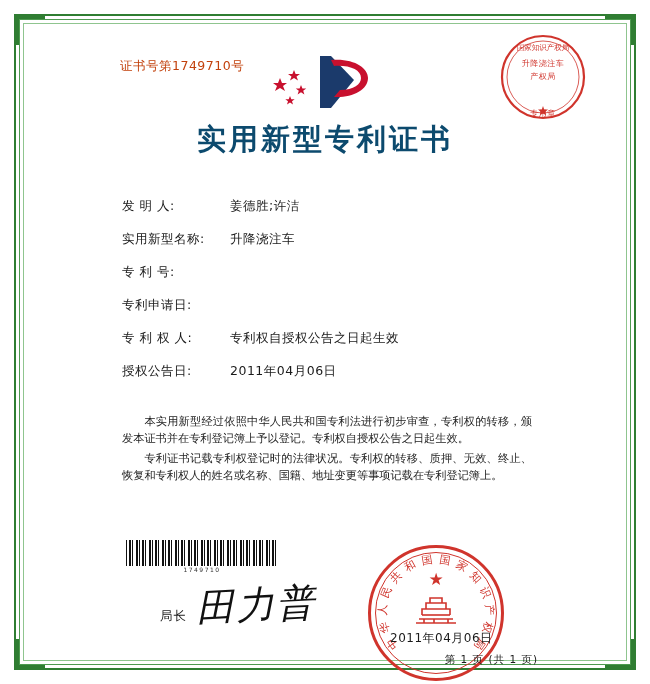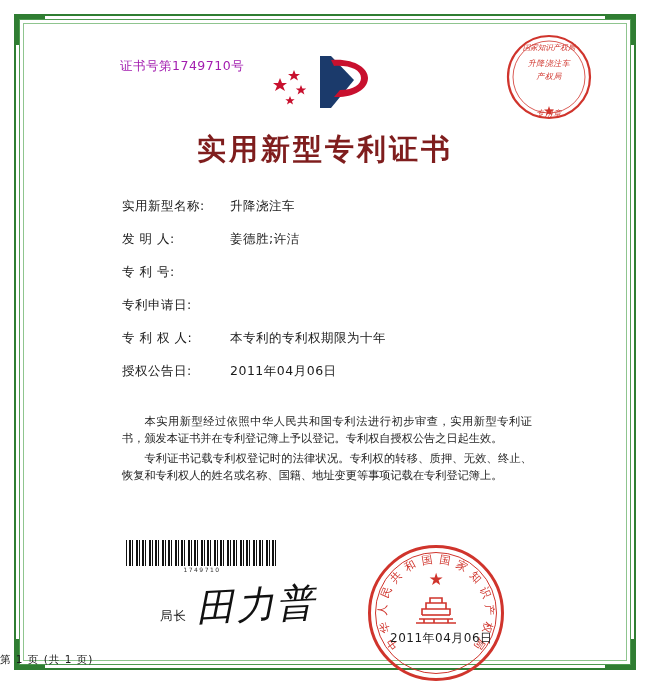--- a/index.html
+++ b/index.html
@@ -63,69 +63,68 @@
   .corner.bl { left: 14px;  bottom: 14px; border-left-width: 5px; border-bottom-width: 5px; }
   .corner.br { right: 14px; bottom: 14px; border-right-width: 5px; border-bottom-width: 5px; }
 
   
   .cert-no {
     position: absolute;
     left: 120px;
     top: 58px;
     font-size: 12.5px;
     letter-spacing: 0.5px;
-    color: #a21caf;
+    color: #c2410c;
     white-space: nowrap;
   }
 
   
   .logo {
     position: absolute;
     left: 268px;
     top: 52px;
     width: 112px;
     height: 60px;
   }
 
   
   .seal-top {
     position: absolute;
-    right: 58px;
+    right: 64px;
     top: 34px;
     width: 86px;
     height: 86px;
-    font-style: italic;
   }
   .seal-top .seal-text-1,
   .seal-top .seal-text-2,
   .seal-top .seal-text-3 {
     position: absolute;
     width: 100%;
     text-align: center;
     color: #d0342c;
     font-size: 8px;
     letter-spacing: 0.5px;
     font-family: "DejaVu Serif", "Liberation Serif", serif;
   }
   .seal-top .seal-text-1 { top: 24px; }
   .seal-top .seal-text-2 { top: 37px; }
   .seal-top .seal-text-3 { top: 50px; margin-top: 24px; }
 
   
   .main-title {
     position: absolute;
     left: 0;
-    top: 130px;
+    top: 120px;
     width: 650px;
     text-align: center;
     font-family: "DejaVu Serif", "Liberation Serif", serif;
     font-weight: bold;
     font-size: 29px;
     letter-spacing: 3px;
-    color: #7f1d1d;
+    color: #0c4a6e;
   }
 
   
   .fields {
     position: absolute;
     left: 122px;
     top: 198px;
     width: 420px;
   }
   .field-row {
@@ -274,21 +273,21 @@
     letter-spacing: 0.5px;
     color: #1a1a1a;
   }
 
   
   .footer {
     position: absolute;
     left: 0;
     top: 653px;
     width: 538px;
-    text-align: left;
+    text-align: right;
     font-size: 10.5px;
     color: #1a1a1a;
     letter-spacing: 1px;
   }
 </style>
 </head>
 <body>
 
 <div class="page">
 
@@ -329,45 +328,45 @@
     </svg>
     <div class="seal-text-1">升降浇注车</div>
     <div class="seal-text-2">产权局</div>
     <div class="seal-text-3">专用章</div>
   </div>
 
   <div class="main-title">实用新型专利证书</div>
 
   <div class="fields">
     <div class="field-row">
+      <span class="field-label">发 明 人:</span>
+      <span class="field-value">姜德胜;许洁</span>
+    </div>
+    <div class="field-row">
       <span class="field-label">实用新型名称:</span>
       <span class="field-value">升降浇注车</span>
     </div>
     <div class="field-row">
-      <span class="field-label">发 明 人:</span>
-      <span class="field-value">姜德胜;许洁</span>
-    </div>
-    <div class="field-row">
       <span class="field-label">专 利 号:</span>
     </div>
     <div class="field-row">
       <span class="field-label">专利申请日:</span>
     </div>
     <div class="field-row">
       <span class="field-label">专 利 权 人:</span>
-      <span class="field-value">本专利的专利权期限为十年</span>
+      <span class="field-value">专利权自授权公告之日起生效</span>
     </div>
     <div class="field-row">
       <span class="field-label">授权公告日:</span>
       <span class="field-value">2011年04月06日</span>
     </div>
   </div>
 
   <div class="body-text">
-    <p>本实用新型经过依照中华人民共和国专利法进行初步审查，实用新型专利证书，颁发本证书并在专利登记簿上予以登记。专利权自授权公告之日起生效。</p>
+    <p>本实用新型经过依照中华人民共和国专利法进行初步审查，专利权的转移，颁发本证书并在专利登记簿上予以登记。专利权自授权公告之日起生效。</p>
     <p>专利证书记载专利权登记时的法律状况。专利权的转移、质押、无效、终止、恢复和专利权人的姓名或名称、国籍、地址变更等事项记载在专利登记簿上。</p>
   </div>
 
   <div class="barcode"></div>
   <div class="barcode-digits">1749710</div>
 
   <div class="director-label">局长</div>
   <div class="signature">田力普</div>
 
   <div class="seal-main">

